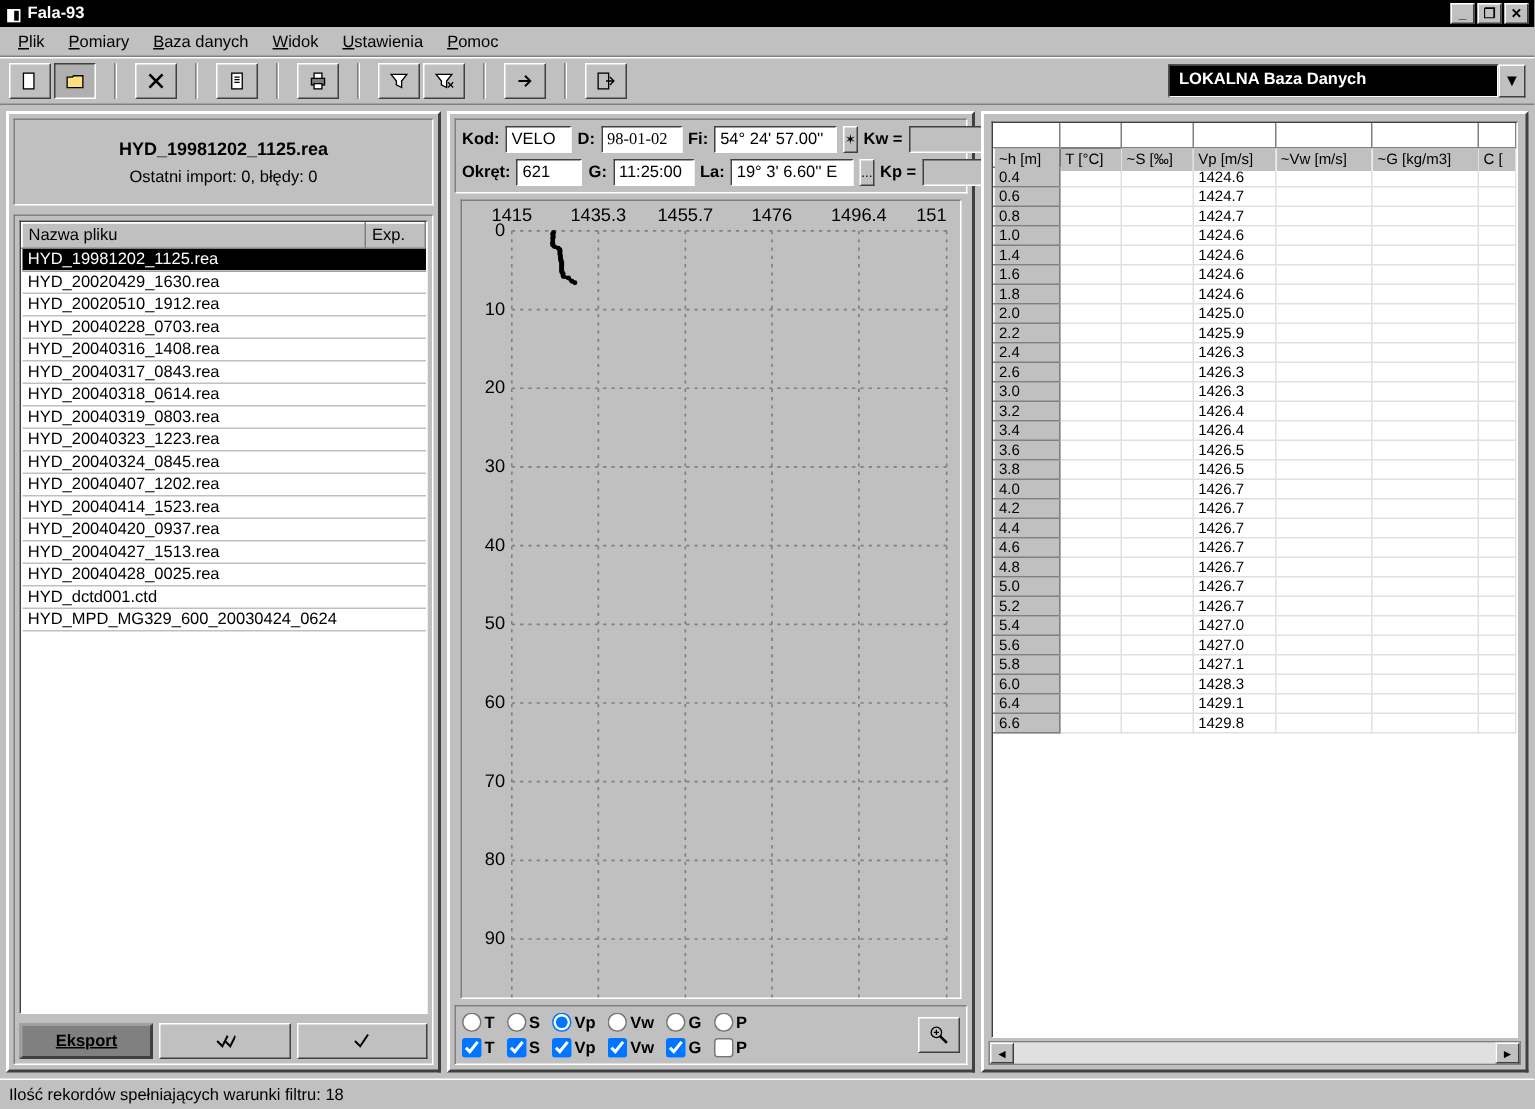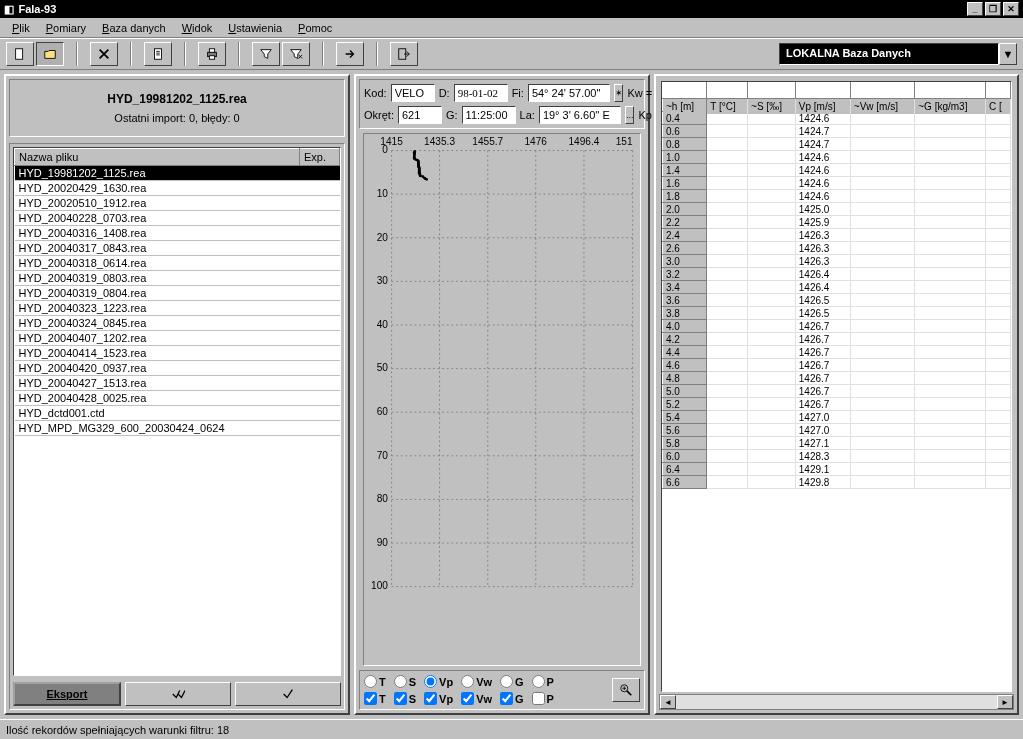--- a/index.html
+++ b/index.html
@@ -22,39 +22,39 @@
 .db-dropdown { margin-left:auto; display:flex; align-items:center; }
 .db-dropdown .dbbox { width: 220px; height: 22px; background:#000; color:#fff; font-weight:bold; padding: 3px 6px; border:1px solid #404040; border-right-color:#fff; border-bottom-color:#fff; }
 .db-dropdown .dbarrow { width:18px; height:22px; background:#c0c0c0; border:1px solid #fff; border-right-color:#404040; border-bottom-color:#404040; display:flex; align-items:center; justify-content:center; }
 
 .workarea { flex:1; display:flex; gap:4px; padding:4px; background:#c0c0c0; overflow:hidden; }
 .panel { background:#c0c0c0; border:2px solid #fff; border-right-color:#404040; border-bottom-color:#404040; padding: 3px; display:flex; flex-direction:column; }
 .inset { border:1px solid #808080; border-right-color:#fff; border-bottom-color:#fff; background:#c0c0c0; }
 .sunken { border:1px solid #404040; border-right-color:#fff; border-bottom-color:#fff; background:#fff; }
 
 
-.left-panel { width: 346px; }
+.left-panel { width: 290px; }
 .left-header { text-align:center; padding:6px; }
 .left-header .fname { font-weight:bold; font-size:12px; }
 .left-header .sub { margin-top:6px; }
 .file-list-wrap { flex:1; margin-top:6px; display:flex; flex-direction:column; overflow:hidden; padding:3px; }
 .file-list { flex:1; overflow:auto; }
 .file-list table { width:100%; border-collapse:collapse; background:#fff; }
 .file-list th { background:#c0c0c0; border:1px solid #808080; border-top-color:#fff; border-left-color:#fff; padding:2px 4px; text-align:left; font-weight:normal; }
 .file-list td { border-bottom:1px solid #c0c0c0; padding:1px 4px; white-space:nowrap; }
 .file-list tr.sel td { background:#000; color:#fff; }
 .left-buttons { display:flex; gap:4px; margin-top:6px; }
 .btn { flex:1; height:24px; border:1px solid #fff; border-right-color:#404040; border-bottom-color:#404040; background:#c0c0c0; display:flex; align-items:center; justify-content:center; cursor:pointer; }
 .btn.dark { background:#808080; color:#000; font-weight:bold; text-decoration:underline; border:2px solid #404040; border-top-color:#a0a0a0; border-left-color:#a0a0a0;}
 
 
 .mid-panel { flex:1; min-width:0; }
 .form-rows { display:flex; flex-direction:column; gap:4px; padding:4px; }
 .form-row { display:flex; align-items:center; gap:4px; flex-wrap:nowrap; }
-.lbl { white-space:nowrap; }
+.lbl { white-space:nowrap;font-weight:bold; }
 .inp { height:18px; border:1px solid #404040; border-right-color:#fff; border-bottom-color:#fff; background:#fff; padding:1px 3px; }
 .inp.grey { background:#c0c0c0; }
 .minibtn { width:18px; height:18px; background:#c0c0c0; border:1px solid #fff; border-right-color:#404040; border-bottom-color:#404040; display:flex; align-items:center; justify-content:center; font-size:9px; }
 .dropbtn { width:16px; height:18px; background:#c0c0c0; border:1px solid #fff; border-right-color:#404040; border-bottom-color:#404040; display:flex; align-items:center; justify-content:center; }
 
 .chart-area { flex:1; margin:4px; position:relative; background:#c0c0c0; overflow:hidden; }
 .chart-canvas { position:absolute; inset:0; }
 
 .chart-controls { padding:4px; display:flex; align-items:center; gap:12px; }
 .radio-row { display:flex; gap:8px; align-items:center; }
@@ -218,24 +218,20 @@
               <tr>
                 <td>HYD_20040317_0843.rea</td>
                 <td></td>
               </tr>
               <tr>
                 <td>HYD_20040318_0614.rea</td>
                 <td></td>
               </tr>
               <tr>
                 <td>HYD_20040319_0803.rea</td>
-                <td></td>
-              </tr>
-              <tr>
-                <td>HYD_20040319_0804.rea</td>
                 <td></td>
               </tr>
               <tr>
                 <td>HYD_20040323_1223.rea</td>
                 <td></td>
               </tr>
               <tr>
                 <td>HYD_20040324_0845.rea</td>
                 <td></td>
               </tr>

